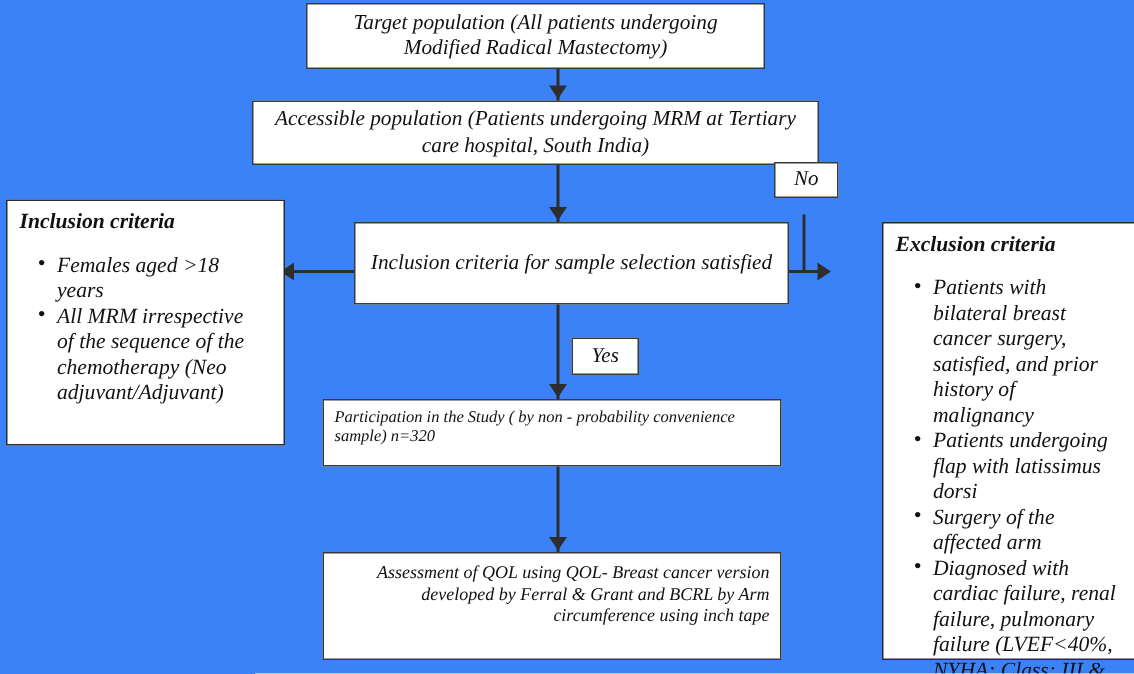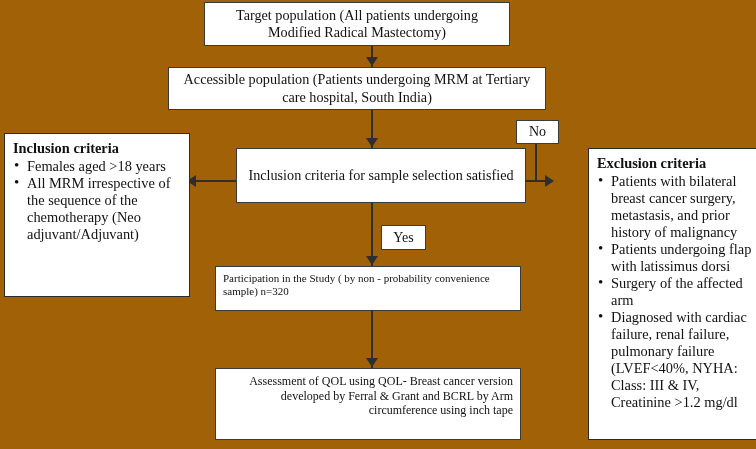--- a/index.html
+++ b/index.html
@@ -4,24 +4,25 @@
 <style>
   html, body {
     margin: 0;
     padding: 0;
     background: #ffffff;
   }
   #canvas {
     position: relative;
     width: 756px;
     height: 449px;
-    background: #a16207;
+    background: #3b82f6;
     font-family: "Liberation Serif", "DejaVu Serif", serif;
     color: #111111;
     overflow: hidden;
+    font-style: italic;
   }
   .box {
     position: absolute;
     box-sizing: border-box;
     border: 1.6px solid #3a3a3a;
     background: #ffffff;
     display: flex;
     align-items: center;
     justify-content: center;
     text-align: center;
@@ -56,21 +57,21 @@
     padding: 6px 6px 4px 8px;
     z-index: 4;
   }
   .crit-title {
     font-weight: bold;
     display: block;
     margin-bottom: 1px;
   }
   ul.crit-list {
     list-style: none;
-    margin: 1px;
+    margin: 12px;
     padding: 0;
   }
   ul.crit-list li {
     position: relative;
     padding-left: 13px;
     margin-bottom: 0px;
   }
   ul.crit-list li::before {
     content: "\2022";
     position: absolute;
@@ -138,26 +139,26 @@
     <ul class="crit-list">
       <li>Females aged &gt;18 years</li>
       <li>All MRM irrespective of the sequence of the chemotherapy (Neo adjuvant/Adjuvant)</li>
     </ul>
   </div>
 
   <div class="conn hline" style="left:526px; top:180px; width:26px; height:2px;"></div>
   <div class="arrow-right" style="left:545px; top:175px;"></div>
   <div class="conn vline" style="left:535px; top:143px; width:2px; height:39px;"></div>
 
-  <div class="label-box" style="left:516px; top:120px; width:43px; height:24px;">No</div>
+  <div class="label-box" style="left:516px; top:108px; width:43px; height:24px;">No</div>
 
   <div class="crit-box" style="left:588px; top:148px; width:176px; height:292px;">
     <span class="crit-title">Exclusion criteria</span>
     <ul class="crit-list">
-      <li>Patients with bilateral breast cancer surgery, metastasis, and  prior history of malignancy</li>
+      <li>Patients with bilateral breast cancer surgery, satisfied, and  prior history of malignancy</li>
       <li>Patients undergoing flap with latissimus dorsi</li>
       <li>Surgery of the affected arm</li>
       <li>Diagnosed with cardiac failure, renal failure, pulmonary failure (LVEF&lt;40%, NYHA: Class: III &amp; IV,  Creatinine &gt;1.2 mg/dl</li>
     </ul>
   </div>
 
   <div class="conn vline" style="left:371px; top:203px; width:2px; height:63px;"></div>
   <div class="arrow-down" style="left:366px; top:256px;"></div>
 
   <div class="label-box" style="left:381px; top:225px; width:45px; height:25px;">Yes</div>

